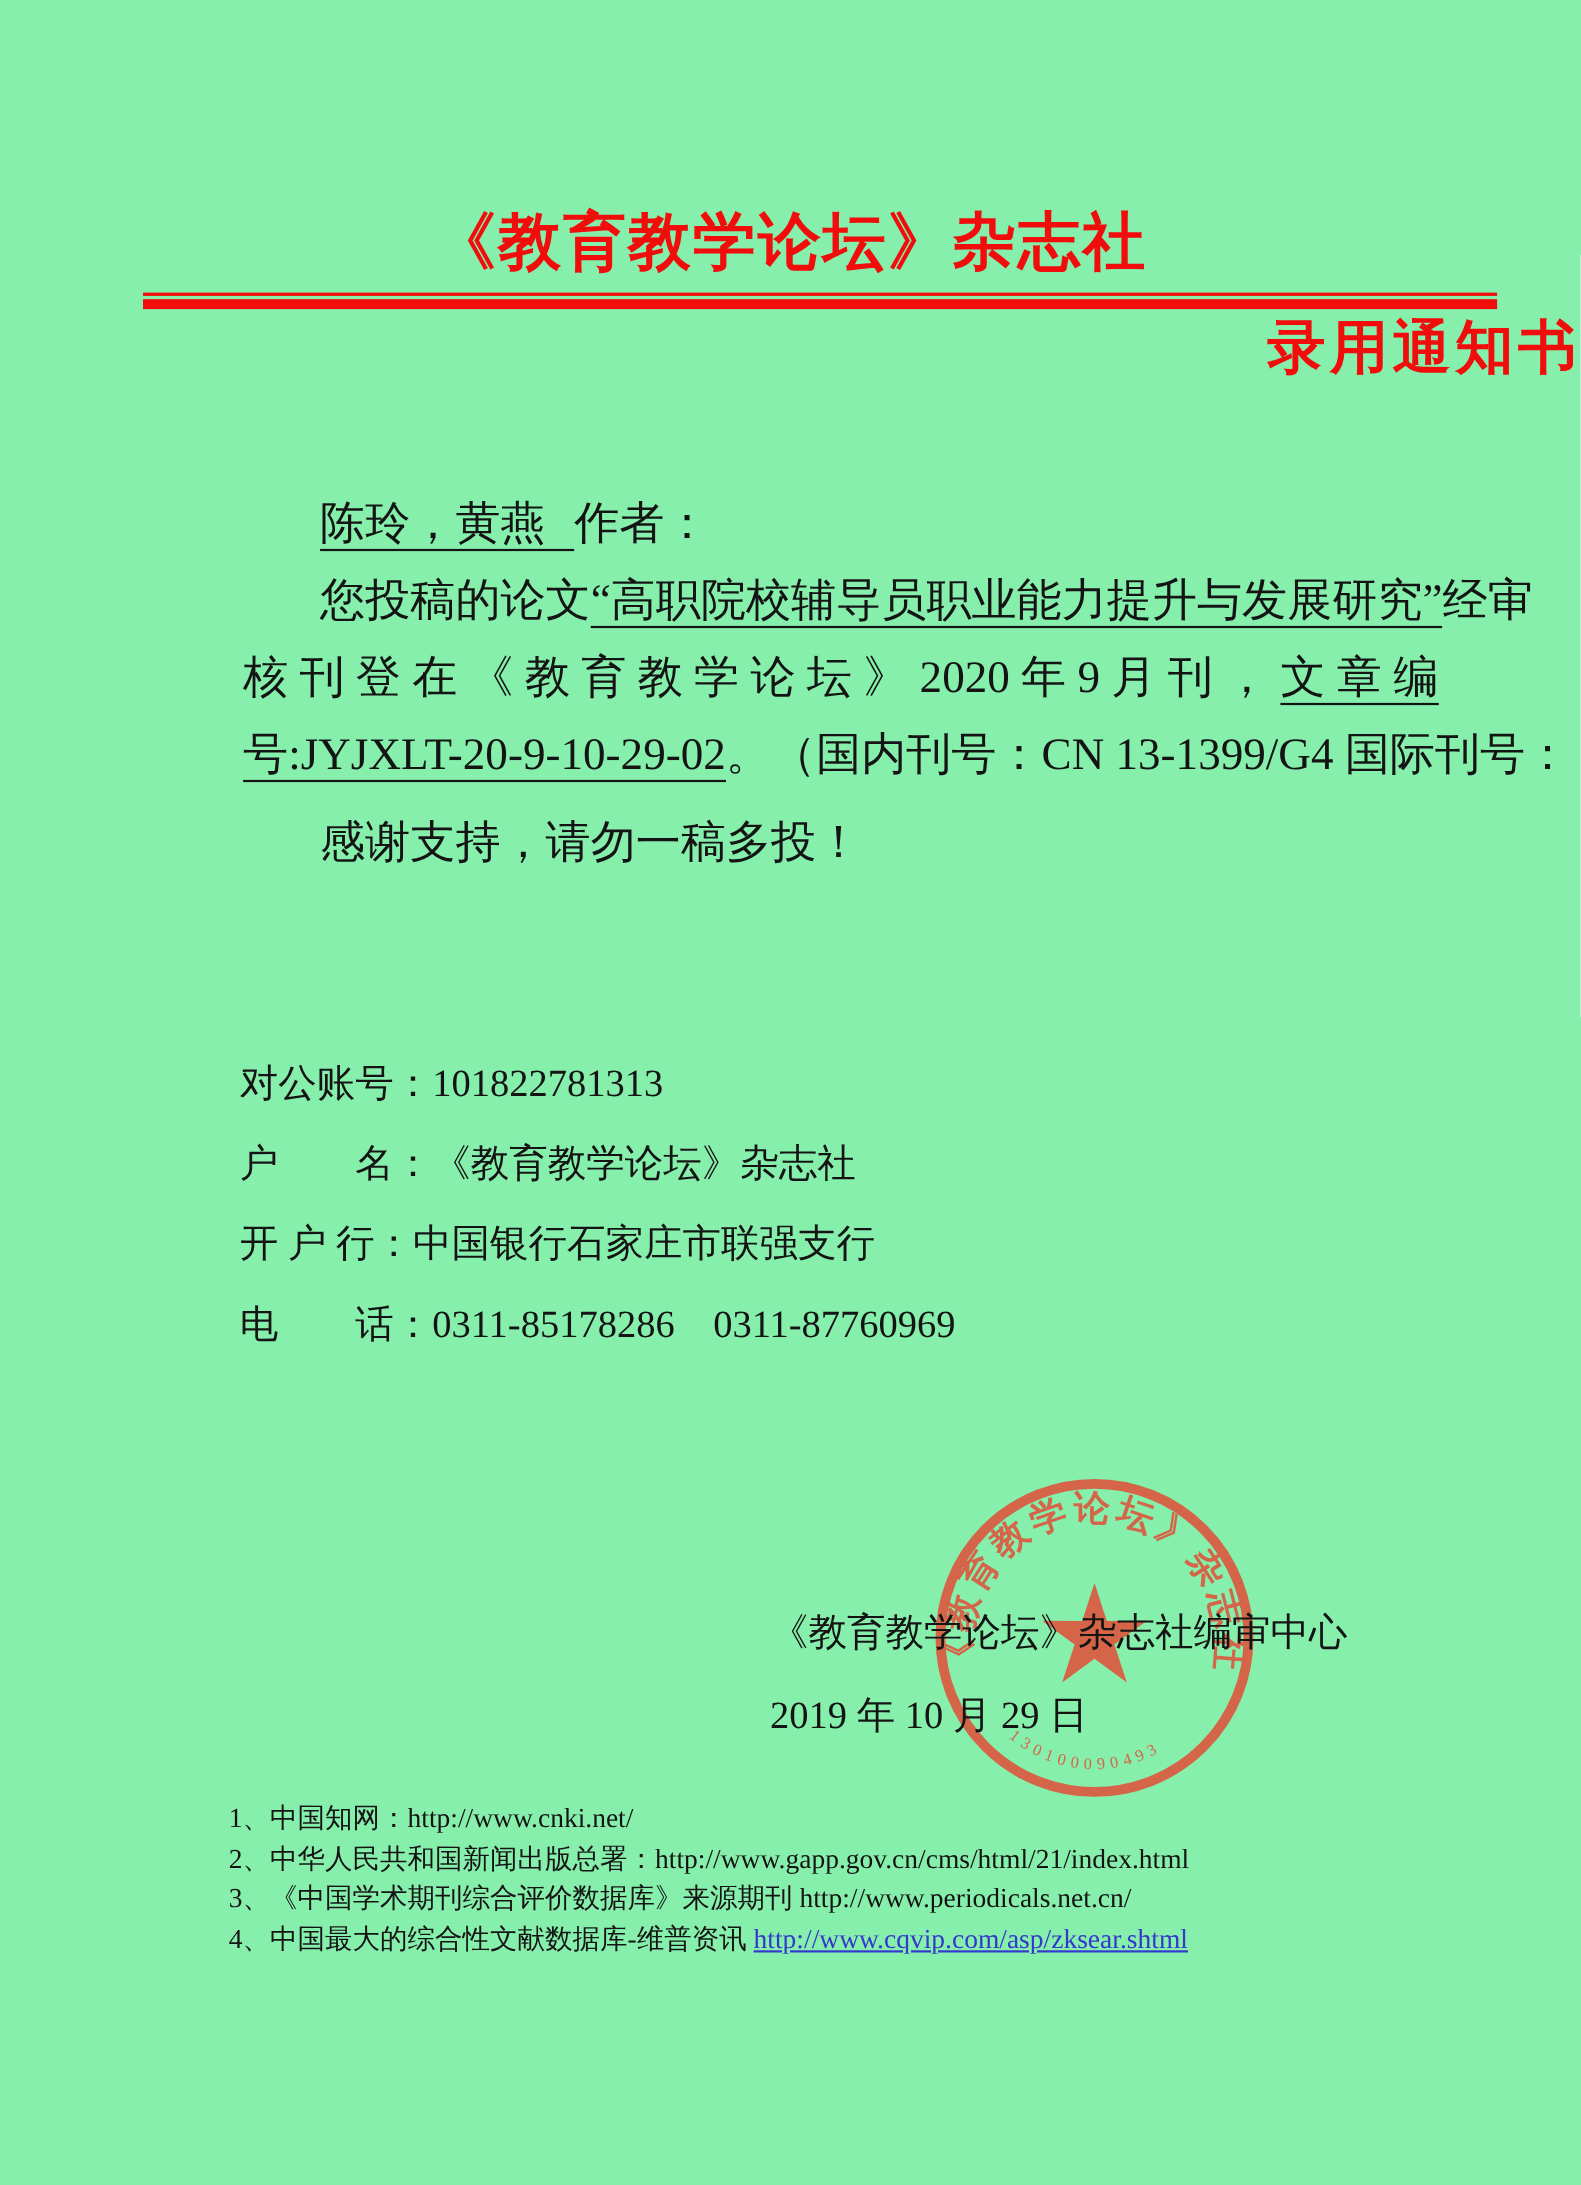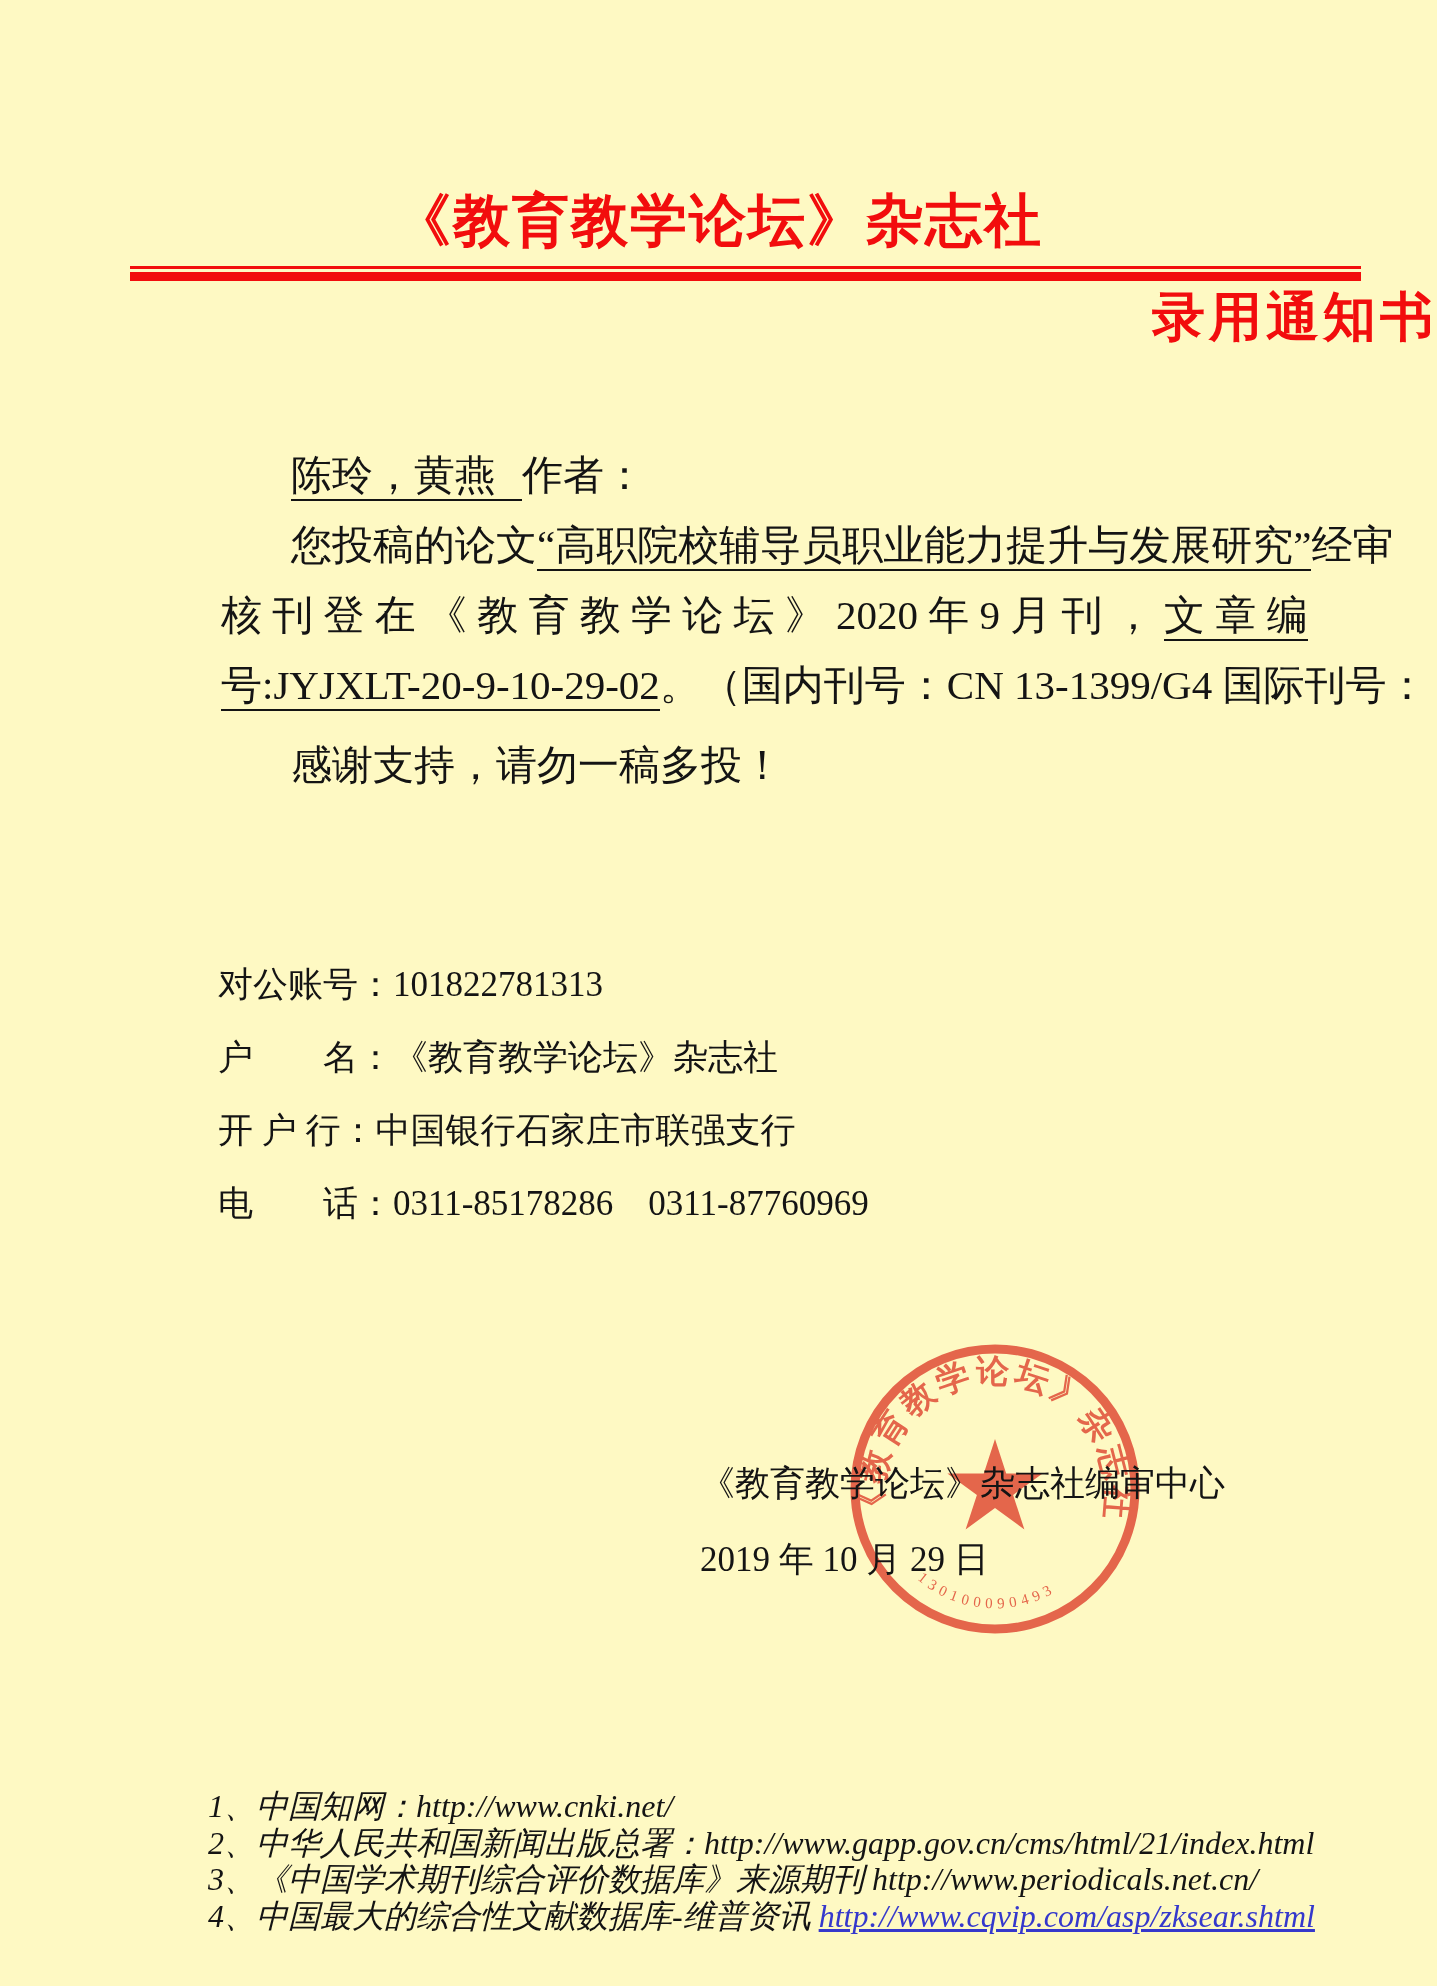--- a/index.html
+++ b/index.html
@@ -5,21 +5,21 @@
   :root{
     --accent:#f20d0d;
     --stamp:#e1523b;
     --link:#3538cc;
     --ink:#141414;
   }
   html,body{margin:0;padding:0;background:#ffffff;}
   .page{
     position:relative;
     width:1437px;height:1986px;
-    background:#fef9c3;
+    background:#86efac;
     overflow:hidden;
     font-family:"Liberation Serif", serif;
     color:var(--ink);
   }
   .org-title{
     position:absolute;top:192px;left:0;width:100%;
     text-align:center;
     font-size:57px;font-weight:bold;
     color:var(--accent);
     letter-spacing:2px;
@@ -61,22 +61,22 @@
     opacity:0.88;
   }
   .stamp text{fill:var(--stamp);font-family:"Liberation Serif", serif;}
   .sig-block{
     position:absolute;left:700px;top:1462px;width:545px;
     font-size:35px;
   }
   .sig-line1{line-height:44px;white-space:pre;}
   .sig-line2{margin-top:32px;line-height:44px;white-space:pre;}
   .footer{
-    position:absolute;left:208px;top:1788px;
-    font-size:32px;line-height:36.5px;font-style:italic;
+    position:absolute;left:208px;top:1636px;
+    font-size:25px;line-height:36.5px;
   }
   .footer-line{white-space:pre;}
   .footer-link{
     color:var(--link);
     text-decoration:underline;
     cursor:pointer;
   }
 </style>
 </head>
 <body>

